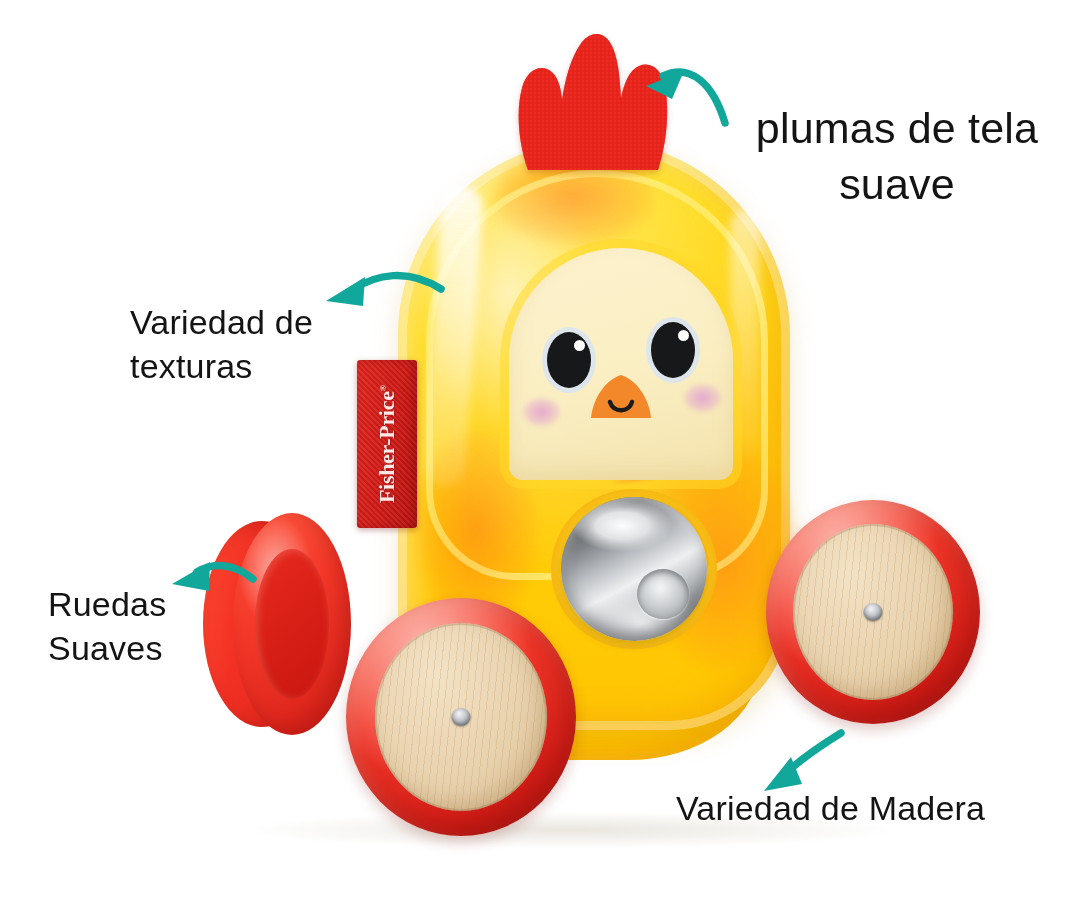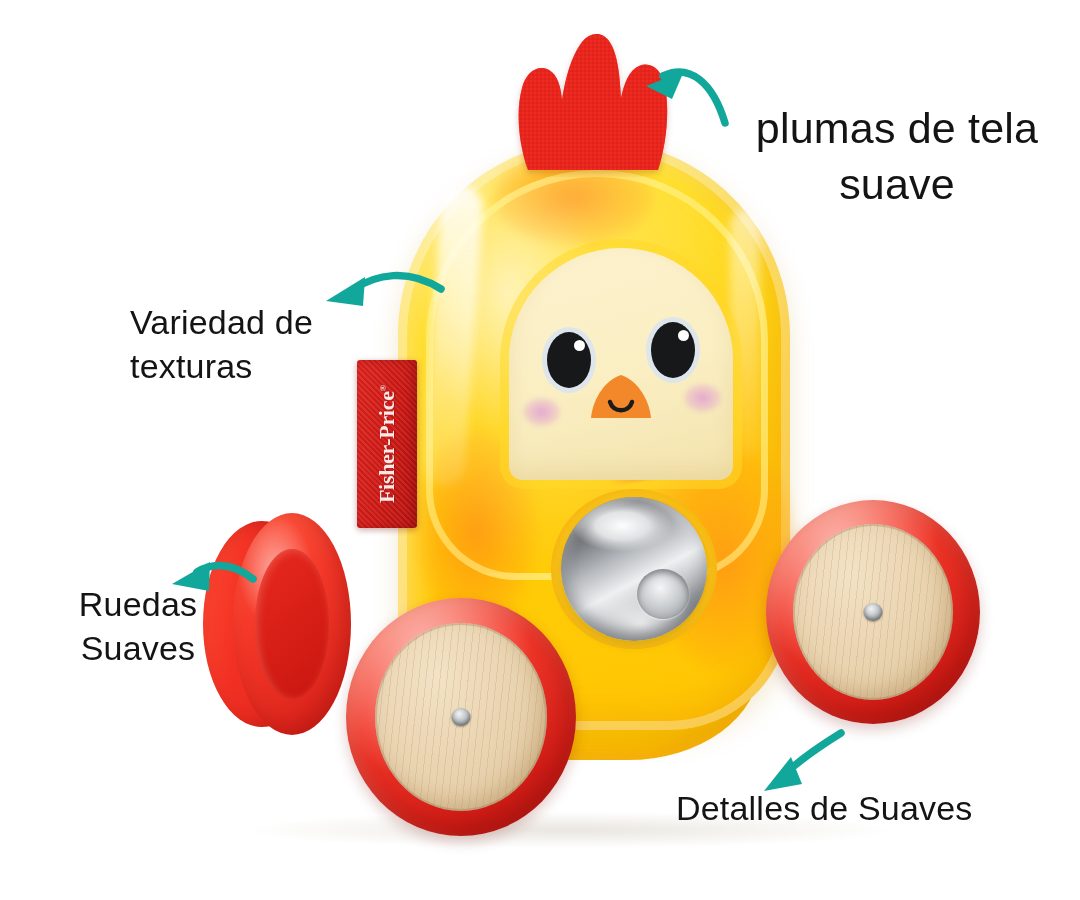--- a/index.html
+++ b/index.html
@@ -37,21 +37,20 @@
   #label-variedad {
     left: 130px; top: 300px;
     width: 240px;
     font-size: 34px;
     text-align: left;
   }
   #label-ruedas {
     left: 48px; top: 582px;
     width: 180px;
     font-size: 34px;
-    text-align: center;
   }
   #label-madera {
     left: 676px; top: 786px;
     font-size: 34px;
     text-align: left;
   }
 
   
   #arrows {
     position: absolute;
@@ -465,15 +464,15 @@
   </svg>
 
   <div id="label-plumas" class="callout-label">plumas de tela suave</div>
 
   <div id="label-variedad" class="callout-label">Variedad de
 texturas</div>
 
   <div id="label-ruedas" class="callout-label">Ruedas
 Suaves</div>
 
-  <div id="label-madera" class="callout-label">Detalles de Suaves</div>
+  <div id="label-madera" class="callout-label">Variedad de Madera</div>
 
 </div>
 
 </body></html>

